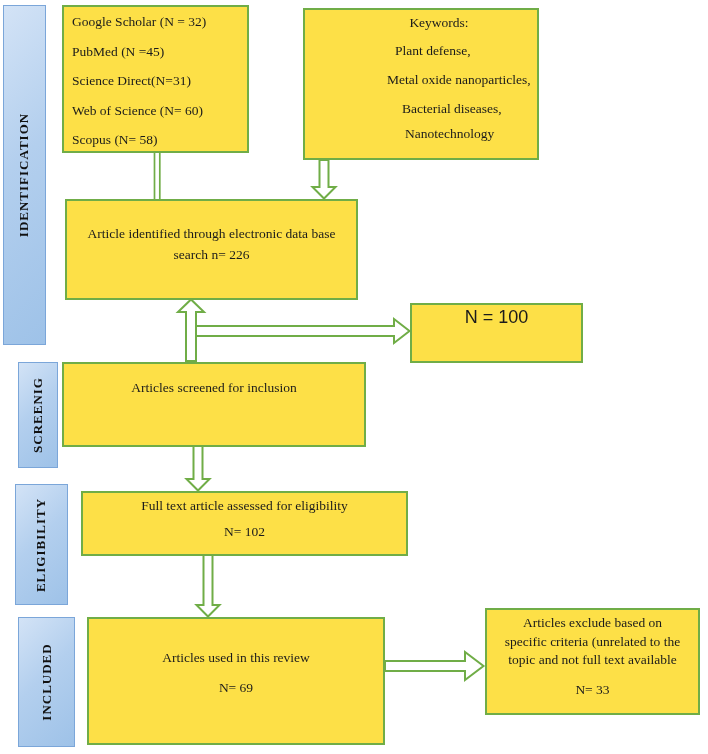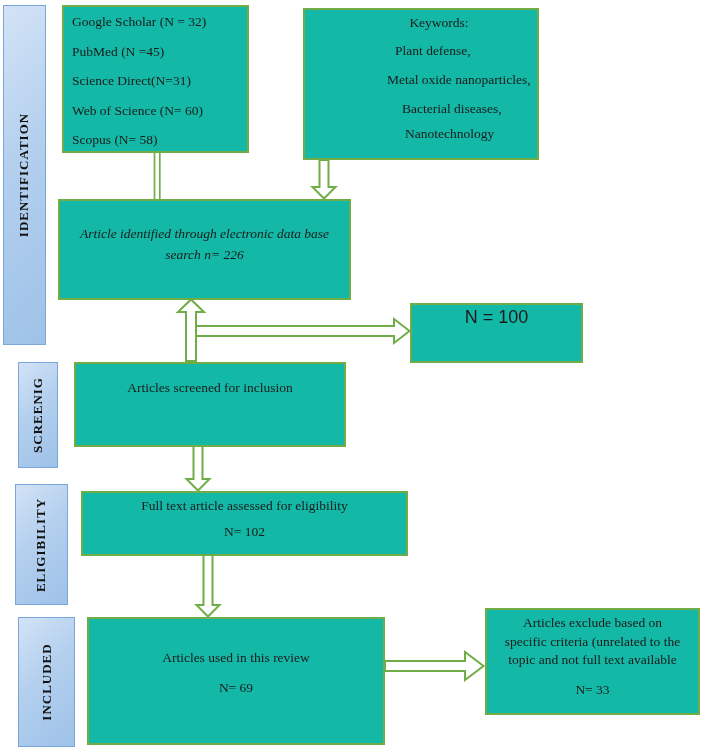--- a/index.html
+++ b/index.html
@@ -6,21 +6,21 @@
   #canvas {
     position:relative;
     width:708px; height:754px;
     background:#ffffff;
     font-family:"Liberation Serif", serif;
     color:#1b1b1b;
     overflow:hidden;
   }
   .box {
     position:absolute;
-    background:#14b8a6;
+    background:#fde047;
     border:2px solid #70ad47;
     box-sizing:border-box;
     font-size:13.5px;
     line-height:1;
   }
   .line { margin:0; }
   .center { text-align:center; }
   .sans { font-family:"Liberation Sans", sans-serif; font-size:18px; }
 
   .sidebar {
@@ -98,30 +98,30 @@
   </div>
 
   <div class="box" id="keywords-box" style="left:303px; top:8px; width:236px; height:152px;padding-left:36px;">
     <div class="line kw0">Keywords:</div>
     <div class="line kw2">Plant defense,</div>
     <div class="line kw1">Metal oxide nanoparticles,</div>
     <div class="line kw3">Bacterial diseases,</div>
     <div class="line kw4">Nanotechnology</div>
   </div>
 
-  <div class="box" id="identified-box" style="left:58px; top:199px; width:293px; height:101px;font-style:italic;">
+  <div class="box" id="identified-box" style="left:65px; top:199px; width:293px; height:101px;">
     <div class="line center">Article identified through electronic data base</div>
     <div class="line center">search n= 226</div>
   </div>
 
   <div class="box" id="duplicates-box" style="left:410px; top:303px; width:173px; height:60px;">
     <div class="line center sans">N = 100</div>
   </div>
 
-  <div class="box" id="screened-box" style="left:74px; top:362px; width:272px; height:85px;">
+  <div class="box" id="screened-box" style="left:62px; top:362px; width:304px; height:85px;">
     <div class="line center">Articles screened for inclusion</div>
   </div>
 
   <div class="box" id="fulltext-box" style="left:81px; top:491px; width:327px; height:65px;">
     <div class="line center">Full text article assessed for eligibility</div>
     <div class="line center">N= 102</div>
   </div>
 
   <div class="box" id="used-box" style="left:87px; top:617px; width:298px; height:128px;">
     <div class="line center">Articles used in this review</div>

